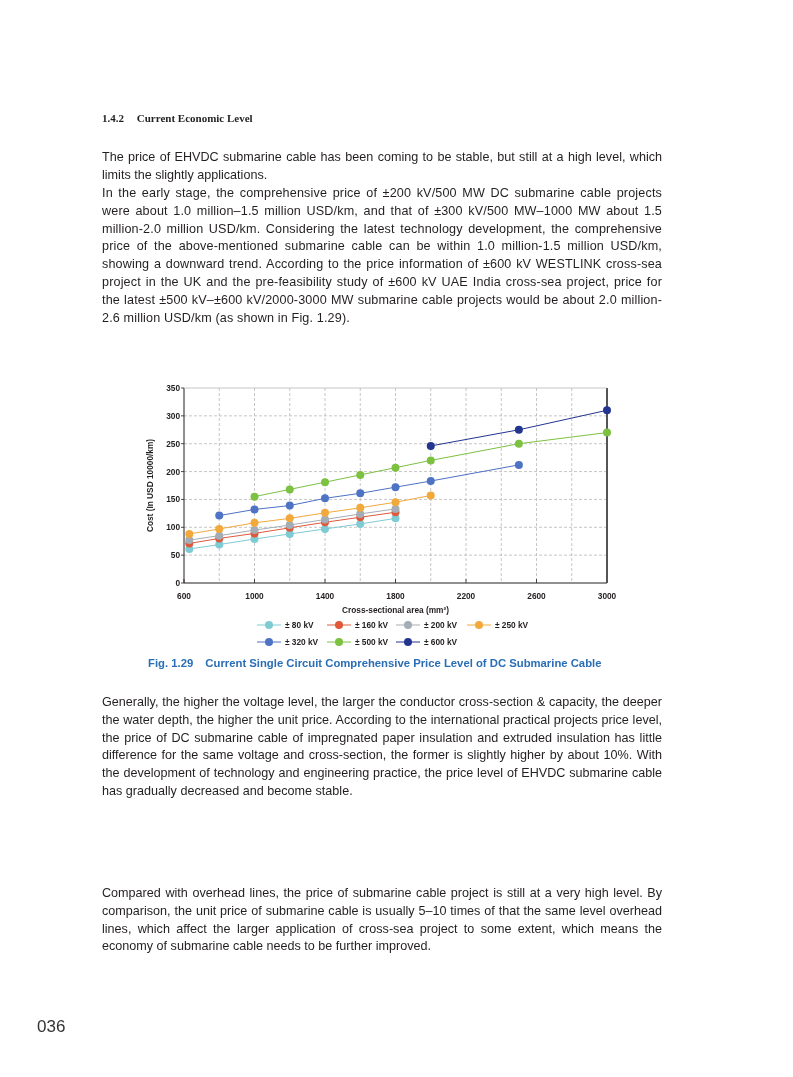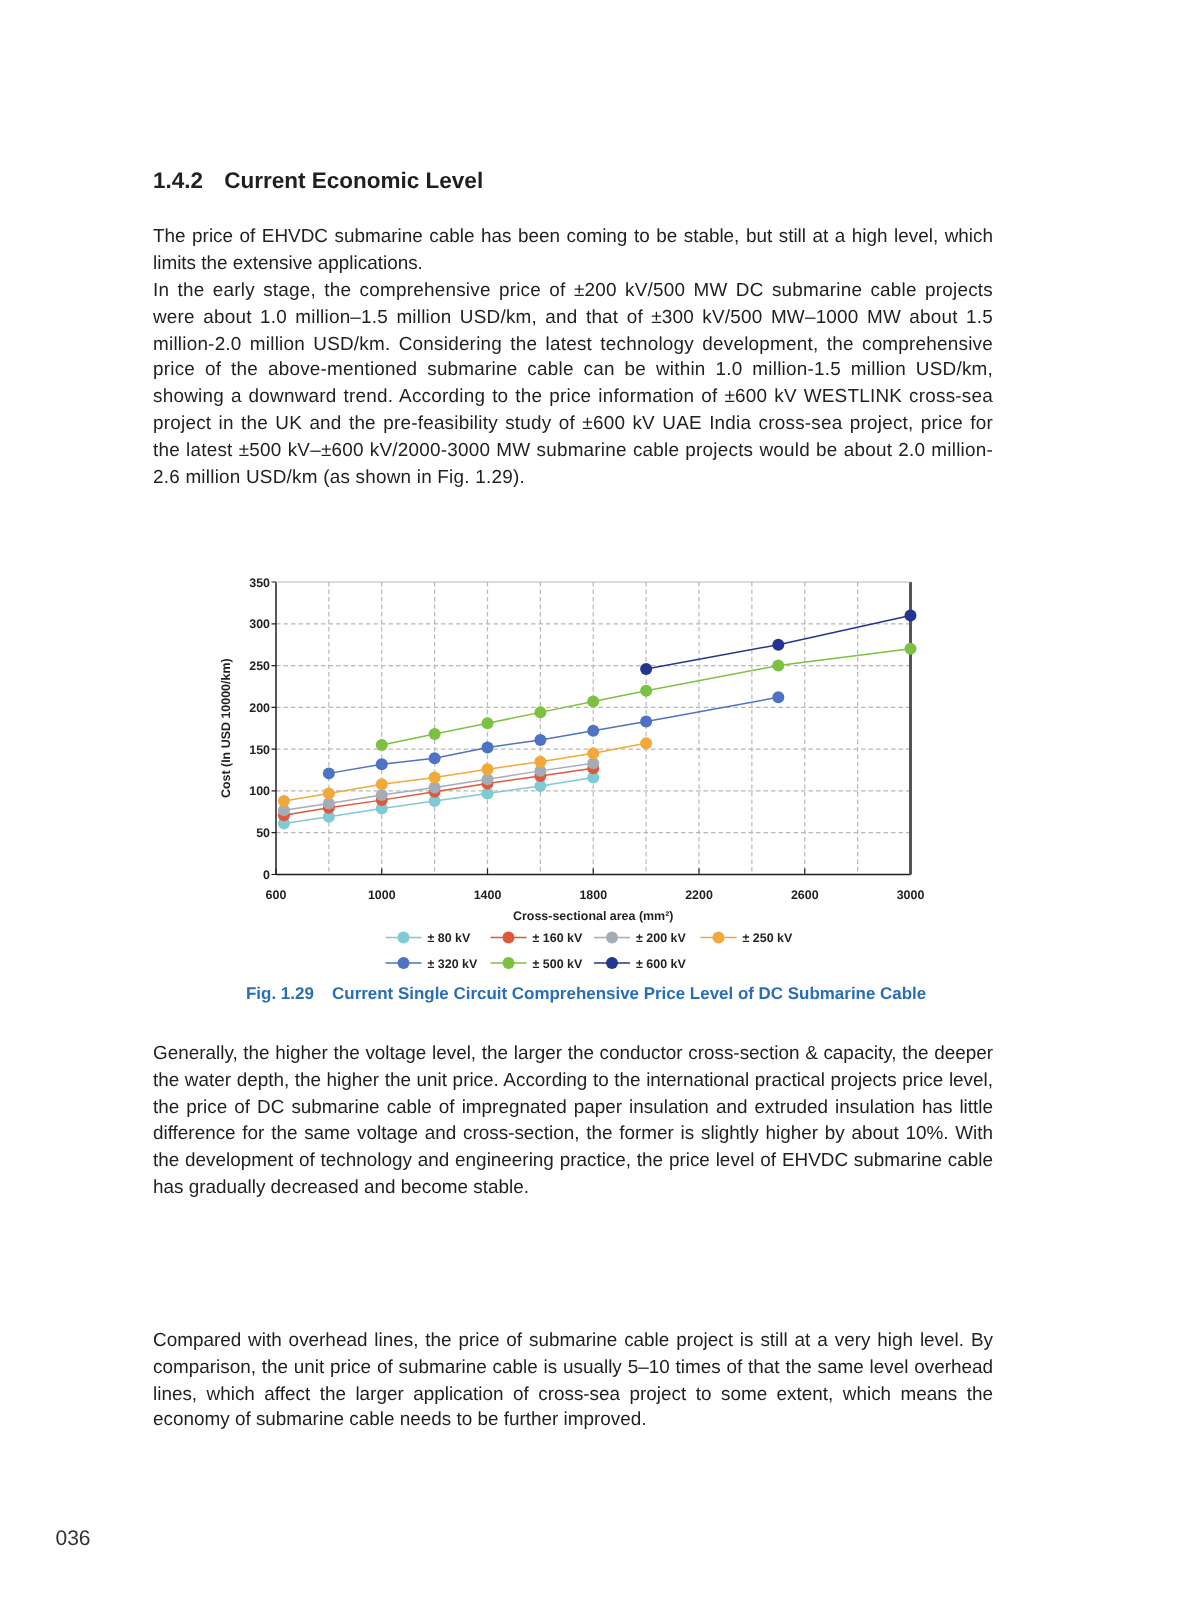--- a/index.html
+++ b/index.html
@@ -1,42 +1,42 @@
 <!DOCTYPE html>
 <html><head>
 <meta charset="utf-8">
 <style>
   html, body { margin: 0; padding: 0; background: #ffffff; }
   body { width: 793px; height: 1077px; position: relative; overflow: hidden;
          font-family: "Liberation Sans", sans-serif; color: #231f20; }
-  .section-heading { position: absolute; left: 102px; top: 112px; font-size: 15px; font-weight: bold; }
+  .section-heading { position: absolute; left: 102px; top: 112px; font-size: 11px; font-weight: bold; font-family: Liberation Serif, serif; }
   .section-heading .num { margin-right: 10px; }
   .para { position: absolute; left: 102px; width: 560px; font-size: 12.6px; line-height: 17.8px;
           text-align: justify; text-align-last: left; }
   #p1 { top: 149px; }
   #p2 { top: 185px; letter-spacing: 0.15px; }
   #p3 { top: 694px; }
   #p4 { top: 885px; }
-  .caption { position: absolute; left: 164px; top: 657px; font-size: 11.3px; font-weight: bold; color: #2a6eb5; }
+  .caption { position: absolute; left: 148px; top: 657px; font-size: 11.3px; font-weight: bold; color: #2a6eb5; }
   .caption .fig-num { margin-right: 9px; }
-  .page-number { position: absolute; left: 37px; top: 1017px; font-size: 14px; color: #333; }
+  .page-number { position: absolute; left: 37px; top: 1017px; font-size: 17px; color: #333; }
   #chart { position: absolute; left: 130px; top: 378px; }
   .tick-text { font-family: "Liberation Sans", sans-serif; font-size: 8.3px; font-weight: bold; fill: #231f20; }
   .axis-title { font-family: "Liberation Sans", sans-serif; font-size: 8.3px; font-weight: bold; fill: #231f20; }
   .legend-text { font-family: "Liberation Sans", sans-serif; font-size: 8.3px; font-weight: bold; fill: #231f20; }
 </style>
 </head>
 <body>
 
 <div class="section-heading">
   <span class="num">1.4.2</span>
   <span>Current Economic Level</span>
 </div>
 
-<p class="para" id="p1" style="margin:0">The price of EHVDC submarine cable has been coming to be stable, but still at a high level, which limits the extensive applications.</p>
+<p class="para" id="p1" style="margin:0">The price of EHVDC submarine cable has been coming to be stable, but still at a high level, which limits the slightly applications.</p>
 <p class="para" id="p2" style="margin:0">In the early stage, the comprehensive price of ±200 kV/500 MW DC submarine cable projects were about 1.0 million–1.5 million USD/km, and that of ±300 kV/500 MW–1000 MW about 1.5 million-2.0 million USD/km. Considering the latest technology development, the comprehensive price of the above-mentioned submarine cable can be within 1.0 million-1.5 million USD/km, showing a downward trend. According to the price information of ±600 kV WESTLINK cross-sea project in the UK and the pre-feasibility study of ±600 kV UAE India cross-sea project, price for the latest ±500 kV–±600 kV/2000-3000 MW submarine cable projects would be about 2.0 million-2.6 million USD/km (as shown in Fig. 1.29).</p>
 
 <svg id="chart" width="500" height="275" viewBox="0 0 500 275">
   <g id="grid-layer">
       <line x1="54" x2="477" y1="177.14285714285714" y2="177.14285714285714" stroke="#b8b8b8" stroke-width="0.8" stroke-dasharray="3,2"></line>
       <line x1="54" x2="477" y1="149.28571428571428" y2="149.28571428571428" stroke="#b8b8b8" stroke-width="0.8" stroke-dasharray="3,2"></line>
       <line x1="54" x2="477" y1="121.42857142857143" y2="121.42857142857143" stroke="#b8b8b8" stroke-width="0.8" stroke-dasharray="3,2"></line>
       <line x1="54" x2="477" y1="93.57142857142858" y2="93.57142857142858" stroke="#b8b8b8" stroke-width="0.8" stroke-dasharray="3,2"></line>
       <line x1="54" x2="477" y1="65.71428571428572" y2="65.71428571428572" stroke="#b8b8b8" stroke-width="0.8" stroke-dasharray="3,2"></line>
       <line x1="54" x2="477" y1="37.85714285714286" y2="37.85714285714286" stroke="#b8b8b8" stroke-width="0.8" stroke-dasharray="3,2"></line>

